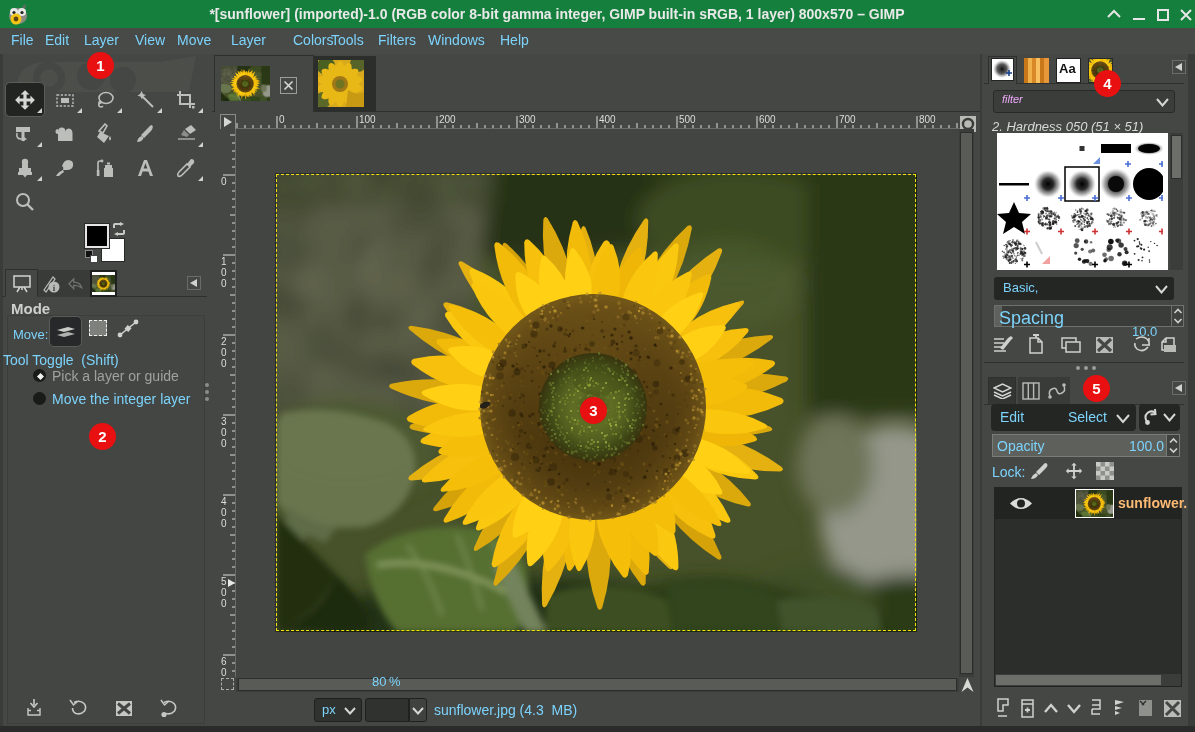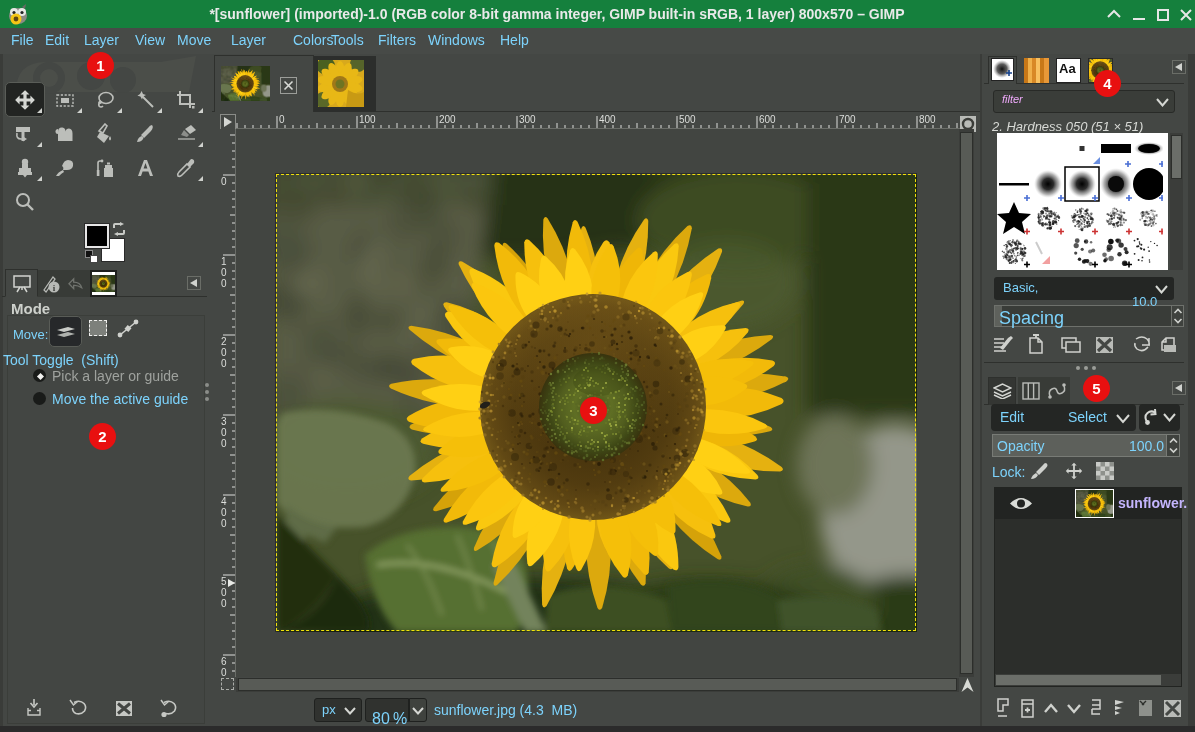--- a/index.html
+++ b/index.html
@@ -1972,21 +1972,21 @@
 <path d="M4 17 L20 4" stroke="#cfd1cd" stroke-width="1.6"></path>
 <circle cx="4" cy="17" r="2.4" fill="#cfd1cd"></circle>
         <circle cx="20" cy="4" r="2.4" fill="#cfd1cd"></circle>
 <rect x="9.5" y="8" width="5" height="5" fill="#cfd1cd" transform="rotate(40 12 10.5)"></rect>
 </svg>
 <div class="abs txt" style="left:1px;top:55px">Tool Toggle&nbsp;&nbsp;(Shift)</div>
 <div class="abs" style="left:31px;top:72px;width:13px;height:13px;border-radius:50%;background:#191b19"></div>
 <div class="abs" style="left:35.5px;top:76.5px;width:5px;height:5px;background:#f2f2f0;transform:rotate(45deg)"></div>
 <div class="abs txt" style="left:50px;top:71px;color:#9fa29e">Pick a layer or guide</div>
 <div class="abs" style="left:31px;top:95px;width:13px;height:13px;border-radius:50%;background:#191b19"></div>
-<div class="abs txt" style="left:50px;top:94px">Move the active guide</div>
+<div class="abs txt" style="left:50px;top:94px">Move the integer layer</div>
 </div>
 <div class="redc" style="left:89px;top:423px">2</div>
 <svg class="abs" style="left:26px;top:698px" width="165" height="22" viewBox="0 0 165 22" fill="none" stroke="#c6c8c4" stroke-width="1.6">
 <path d="M8 1 L8 7 M4.5 5 L8 9 L11.5 5"></path>
 <path d="M2 10 L2 17 L14 17 L14 10 M2 12.5 L5 12.5 M11 12.5 L14 12.5" stroke-width="1.4"></path>
 <path d="M48 4.5 Q54 1.5 58 5.5 Q61 9 58.5 13 Q55 17 50 15.5 Q46.5 14 46.5 10"></path>
 <path d="M44 2 L47.5 7 L51.5 3.5" stroke-width="1.5"></path>
 <rect x="90" y="3" width="16" height="15" fill="#c6c8c4" stroke="none"></rect>
 <path d="M92 5.5 L104 15.5 M104 5.5 L92 15.5" stroke="#434643" stroke-width="3"></path>
 <path d="M138 4.5 Q144 1.5 148 5.5 Q151 9 148.5 13 Q145 17 140 15.5"></path>
@@ -2253,21 +2253,21 @@
 <div class="abs" style="left:26px;top:624px;width:719px;height:13px;background:#585b56;border:1px solid #2c2e2b"></div>
 <svg class="abs" style="left:747px;top:623px" width="17" height="17" viewBox="0 0 17 17">
 <path d="M8.5 1 L14.5 15 L8.5 10.5 L2.5 15 Z" fill="#d8dad5"></path>
       </svg>
 <div class="abs" style="left:102px;top:644px;width:48px;height:24px;background:#30322f;border:1px solid #1f211f;border-radius:3px"></div>
 <div class="abs txt" style="left:110px;top:648px;font-size:13px">px</div>
 <svg class="abs" style="left:132px;top:653px" width="12" height="8" viewBox="0 0 12 8">
         <path d="M1 1 L6 6.5 L11 1" stroke="#d5d7d3" stroke-width="2" fill="none"></path>
       </svg>
 <div class="abs" style="left:153px;top:644px;width:44px;height:24px;background:#30322f;border:1px solid #1f211f;border-radius:3px 0 0 3px"></div>
-<div class="abs txt" style="left:160px;top:656px;font-size:16px">80 %</div>
+<div class="abs txt" style="left:160px;top:620px;font-size:13px">80 %</div>
 <div class="abs" style="left:197px;top:644px;width:18px;height:24px;background:#3f423e;border:1px solid #1f211f;border-radius:0 3px 3px 0"></div>
 <svg class="abs" style="left:200px;top:653px" width="12" height="8" viewBox="0 0 12 8">
         <path d="M1 1 L6 6.5 L11 1" stroke="#d5d7d3" stroke-width="2" fill="none"></path>
       </svg>
 <div class="abs txt" style="left:222px;top:648px">sunflower.jpg (4.3&nbsp;&nbsp;MB)</div>
 </div>
 <div class="abs" style="left:980px;top:54px;width:208px;height:672px;background:#444744">
 <div class="abs" style="left:0;top:0;width:2px;height:672px;background:#3a3c39"></div>
 <div class="abs" style="left:4px;top:0;width:200px;height:30px;border-bottom:1px solid #2e302d">
 <div class="abs" style="left:4px;top:2px;width:29px;height:28px;background:#444744;border:1px solid #2e302d;border-bottom:none"></div>
@@ -2961,21 +2961,21 @@
 <div class="abs" style="left:190px;top:79px;width:13px;height:137px;background:#3b3d3a"></div>
 <div class="abs" style="left:191px;top:81px;width:11px;height:44px;background:#6b6e69;border:1px solid #2c2e2b"></div>
 <div class="abs" style="left:14px;top:223px;width:180px;height:23px;background:#242624;border-radius:3px"></div>
 <div class="abs txt" style="left:23px;top:226px;font-size:13px">Basic,</div>
 <svg class="abs" style="left:175px;top:231px" width="13" height="9" viewBox="0 0 13 9">
         <path d="M1 1 L6.5 7.5 L12 1" stroke="#d5d7d3" stroke-width="2" fill="none"></path>
       </svg>
 <div class="abs" style="left:14px;top:251px;width:178px;height:22px;background:#393c38;border:1px solid #6e716c"></div>
 <div class="abs" style="left:15px;top:252px;width:7px;height:20px;background:#5e615c"></div>
 <div class="abs txt" style="left:19px;top:254px;font-size:18px">Spacing</div>
-<div class="abs txt" style="left:152px;top:240px;font-size:13px">10.0</div>
+<div class="abs txt" style="left:152px;top:270px;font-size:13px">10.0</div>
 <div class="abs" style="left:192px;top:251px;width:12px;height:22px;background:#3f423e;border:1px solid #6e716c;border-left:none"></div>
 <svg class="abs" style="left:193px;top:253px" width="10" height="18" viewBox="0 0 10 18" stroke="#cfd1cd" stroke-width="1.6" fill="none">
         <path d="M1.5 6 L5 2.5 L8.5 6"></path>
         <path d="M1.5 12 L5 15.5 L8.5 12"></path>
       </svg>
 <svg class="abs" style="left:12px;top:280px" width="186" height="22" viewBox="0 0 186 22" stroke="#cfd1cd" stroke-width="1.5" fill="none">
 <path d="M2 5 L12 5 M2 9 L12 9 M2 13 L10 13 M2 17 L14 17"></path>
 <path d="M8 14 L16 4 L19 6 L11 16 Z M16 4 L19 2 L21 4 L19 6" fill="#cfd1cd" stroke="none"></path>
 <path d="M38 4 L46 4 L50 8 L50 19 L38 19 Z M46 4 L46 8 L50 8"></path>
 <path d="M41 1 L47 1 M44 -2 L44 4" stroke-width="1.8"></path>
@@ -3059,21 +3059,21 @@
 <div class="abs" style="left:14px;top:433px;width:188px;height:200px;background:#2c2e2b;border:1px solid #222421"></div>
 <div class="abs" style="left:15px;top:434px;width:186px;height:31px;background:#222422"></div>
 <svg class="abs" style="left:29px;top:441px" width="24" height="17" viewBox="0 0 24 17">
 <path d="M1 8.5 Q12 -2.5 23 8.5 Q12 19.5 1 8.5Z" fill="#dadcd8"></path>
         <circle cx="12" cy="8.5" r="4" fill="#222422"></circle>
 </svg>
 <div class="abs" style="left:95px;top:435px;width:39px;height:29px;background:#fff;border:1px solid #fff"></div>
 <svg class="abs" style="left:96px;top:436px" width="37" height="27" viewBox="0 0 640 457" preserveAspectRatio="none">
         <use href="#photodef"></use>
       </svg>
-<div class="abs" style="left:138px;top:441px;font-size:14px;font-weight:bold;color:#c4b5fd;white-space:nowrap">sunflower.</div>
+<div class="abs" style="left:138px;top:441px;font-size:14px;font-weight:bold;color:#fdba74;white-space:nowrap">sunflower.</div>
 <div class="abs" style="left:15px;top:620px;width:186px;height:12px;background:#3b3d3a"></div>
 <div class="abs" style="left:16px;top:621px;width:165px;height:10px;background:#6b6e69"></div>
 <svg class="abs" style="left:16px;top:643px" width="186" height="24" viewBox="0 0 186 24" stroke="#cfd1cd" stroke-width="1.5" fill="none">
 <path d="M2 14 L2 2 L12 2 L12 8 L7 8 L7 14 Z M2 19 L11 19"></path>
 <path d="M26 3 L37 3 L37 20 L26 20 Z M26 7 L37 7"></path>
 <path d="M29 13 L34 13 M31.5 10.5 L31.5 15.5" stroke-width="1.8"></path>
 <path d="M49 15 L55 8 L61 15" stroke-width="2.4"></path>
 <path d="M72 8 L78 15 L84 8" stroke-width="2.4"></path>
 <path d="M96 3 L104 3 L104 12 L96 12 M96 8 L104 8 M96 12 L96 17 L104 17"></path>
 <path d="M119 3 L128 5 L119 8 Z M119 9 L126 11 L119 13 Z M119 14 L124 16 L119 18 Z" fill="#cfd1cd" stroke="none"></path>

